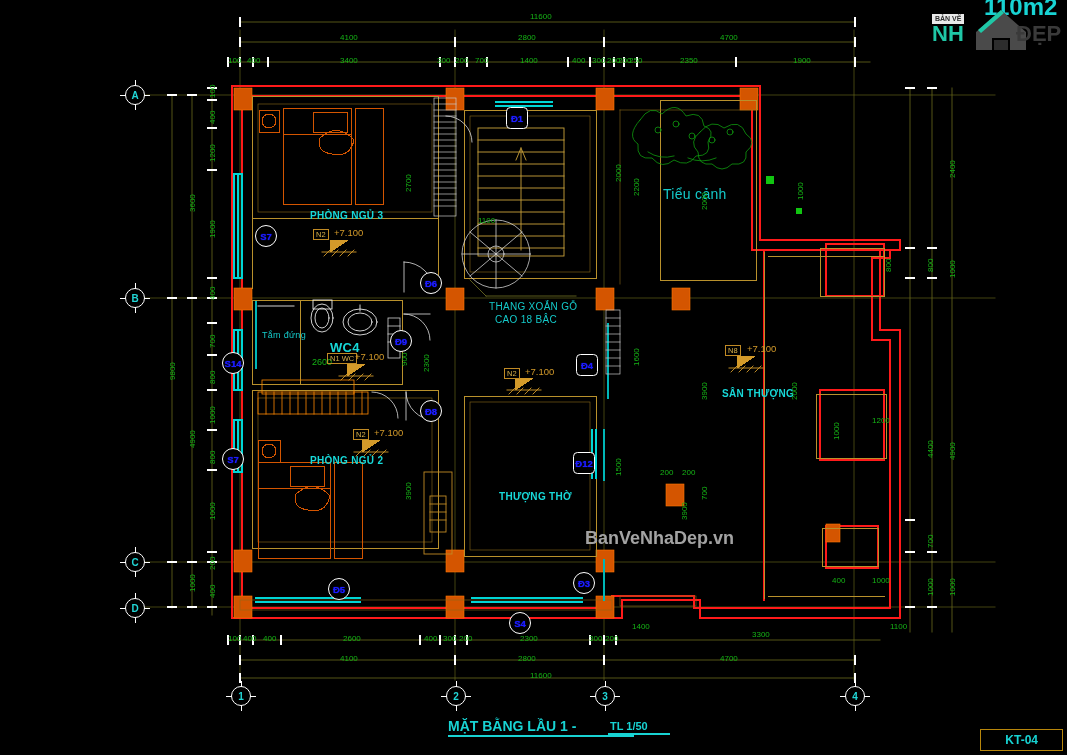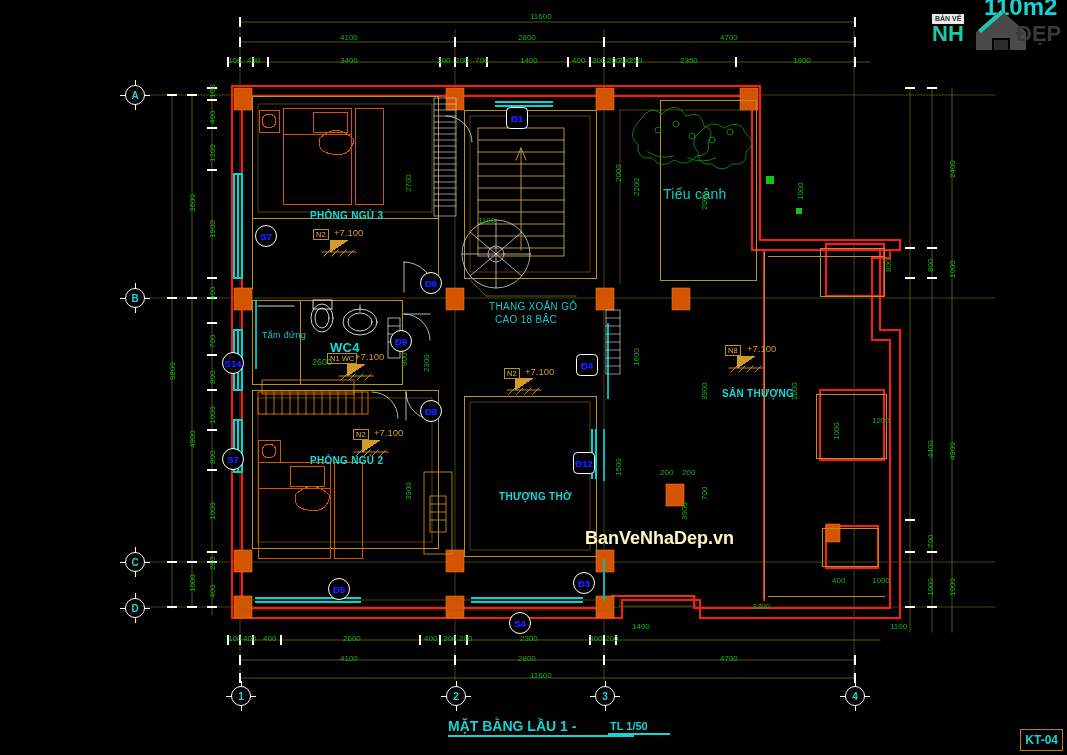--- a/index.html
+++ b/index.html
@@ -87,42 +87,42 @@
     text-shadow:0 0 1px #1c1cff;
   }
   .dmark.oct { border-radius:20%; }
 
   .watermark {
     position:absolute;
     color:#cfcfcf;
     font-family:"Liberation Sans", sans-serif;
     white-space:nowrap;
   }
-  #wm-center { left:585px; top:528px; font-size:18px; font-weight:bold; color:#fef9c3; }
+  #wm-center { left:585px; top:528px; font-size:18px; font-weight:bold; color:#a3a3a3; }
   #wm-bottom { left:380px; top:705px; font-size:19px; font-weight:bold; color:#d0d0d0; }
 
   #title-main {
     position:absolute; left:448px; top:718px;
     color:#18d3d3; font-size:14px; font-weight:bold;
     font-family:"Liberation Sans", sans-serif; white-space:nowrap;
   }
   #title-scale {
     position:absolute; left:610px; top:720px;
     color:#18d3d3; font-size:11px; font-weight:bold;
     font-family:"Liberation Sans", sans-serif; white-space:nowrap;
   }
   #title-underline { position:absolute; left:448px; top:735px; width:186px; height:2px; background:#18d3d3; }
   #title-underline2{ position:absolute; left:608px; top:733px; width:62px; height:1.5px; background:#18d3d3; }
 
   #sheet {
     position:absolute; right:4px; bottom:4px;
     border:1.3px solid #b8860b;
     color:#17d3d3; font-size:12px; font-weight:bold;
     font-family:"Liberation Sans", sans-serif;
-    padding:3px 4px;
+    padding:3px 24px;
   }
 
   
   #logo { position:absolute; right:0px; top:-6px; width:135px; height:52px; }
   #logo .sq {
     position:absolute; left:0; top:20px;
     background:#e9e9e9; color:#2d2d2d;
     font-size:7px; font-weight:bold; font-family:"Liberation Sans", sans-serif;
     padding:1px 3px; line-height:8px;
   }
@@ -727,21 +727,21 @@
   <div class="dim" style="left:443px;top:634px;">300</div>
   <div class="dim" style="left:459px;top:634px;">200</div>
   <div class="dim" style="left:520px;top:634px;">2300</div>
   <div class="dim" style="left:589px;top:634px;">300</div>
   <div class="dim" style="left:605px;top:634px;">200</div>
   <div class="dim" style="left:632px;top:622px;">1400</div>
 
   <div class="dim" style="left:340px;top:654px;">4100</div>
   <div class="dim" style="left:518px;top:654px;">2800</div>
   <div class="dim" style="left:720px;top:654px;">4700</div>
-  <div class="dim" style="left:752px;top:602px;font-style:italic;">3300</div>
+  <div class="dim" style="left:752px;top:630px;">3300</div>
   <div class="dim" style="left:890px;top:622px;">1100</div>
   <div class="dim" style="left:530px;top:671px;">11600</div>
 
   <div class="dim v" style="left:404px;top:192px;transform:rotate(-90deg);">2700</div>
   <div class="dim" style="left:478px;top:216px;">1100</div>
   <div class="dim v" style="left:614px;top:182px;transform:rotate(-90deg);">2000</div>
   <div class="dim v" style="left:632px;top:196px;transform:rotate(-90deg);">2200</div>
   <div class="dim v" style="left:400px;top:366px;transform:rotate(-90deg);">900</div>
   <div class="dim v" style="left:422px;top:372px;transform:rotate(-90deg);">2300</div>
   <div class="dim v" style="left:404px;top:500px;transform:rotate(-90deg);">3900</div>

